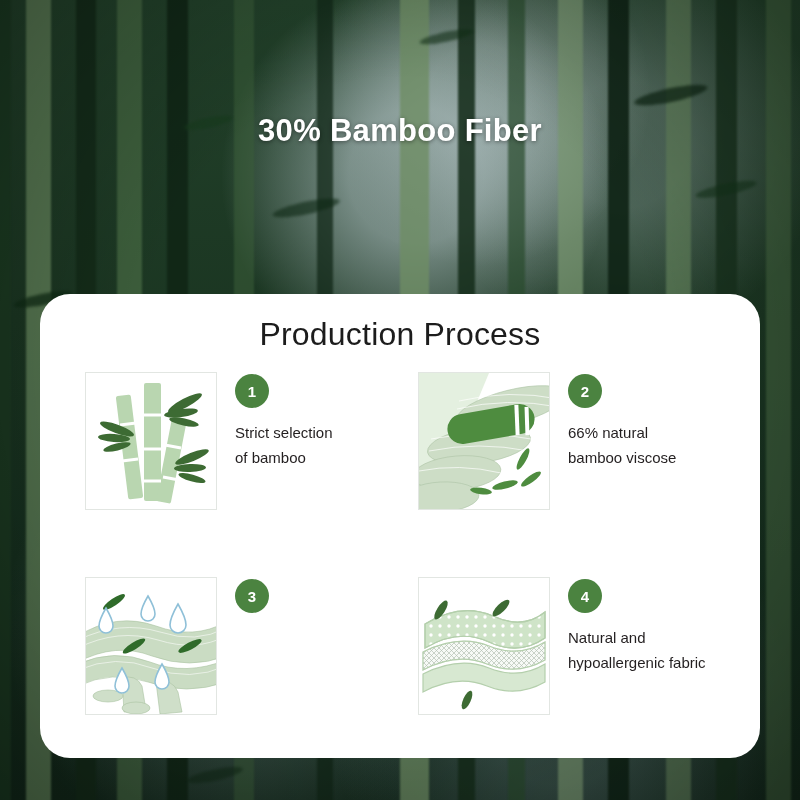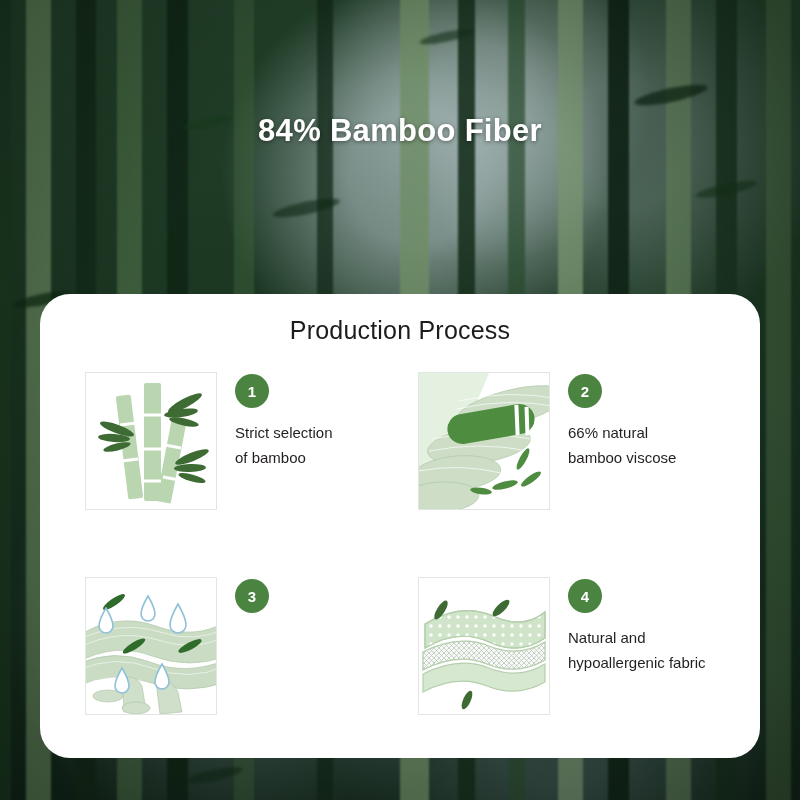--- a/index.html
+++ b/index.html
@@ -71,21 +71,21 @@
     margin-top:8px;font-size:28px;color:#f3f6f3;font-weight:300;
     letter-spacing:.2px;line-height:34px;text-shadow:0 1px 4px rgba(0,0,0,.4);
   }
 
   
   .card{
     position:absolute;left:40px;top:294px;width:720px;height:464px;
     background:#ffffff;border-radius:30px;
   }
   .card-title{
-    text-align:center;margin-top:22px;font-size:25px;color:#1c1c1c;
+    text-align:center;margin-top:22px;font-size:32px;color:#1c1c1c;
     letter-spacing:.2px;font-weight:400;
   }
 
   .grid{position:absolute;left:0;top:78px;width:100%;}
   .row{display:flex;}
   .row + .row{margin-top:67px;}
   .step{display:flex;align-items:flex-start;}
   .step.c1{margin-left:45px;width:290px;}
   .step.c2{margin-left:43px;width:290px;}
 
@@ -114,21 +114,21 @@
 <div class="stage">
 
   <div class="bg">
     <div class="haze"></div>
     <div class="stalks"></div>
     <div class="leaves"></div>
     <div class="vignette"></div>
   </div>
 
   <div class="hero">
-    <div class="hero-title">84% Bamboo Fiber</div>
+    <div class="hero-title">30% Bamboo Fiber</div>
   </div>
 
   <div class="card">
     <div class="card-title">Production Process</div>
 
     <div class="grid">
 
       <div class="row">
 
         <div class="step c1">

